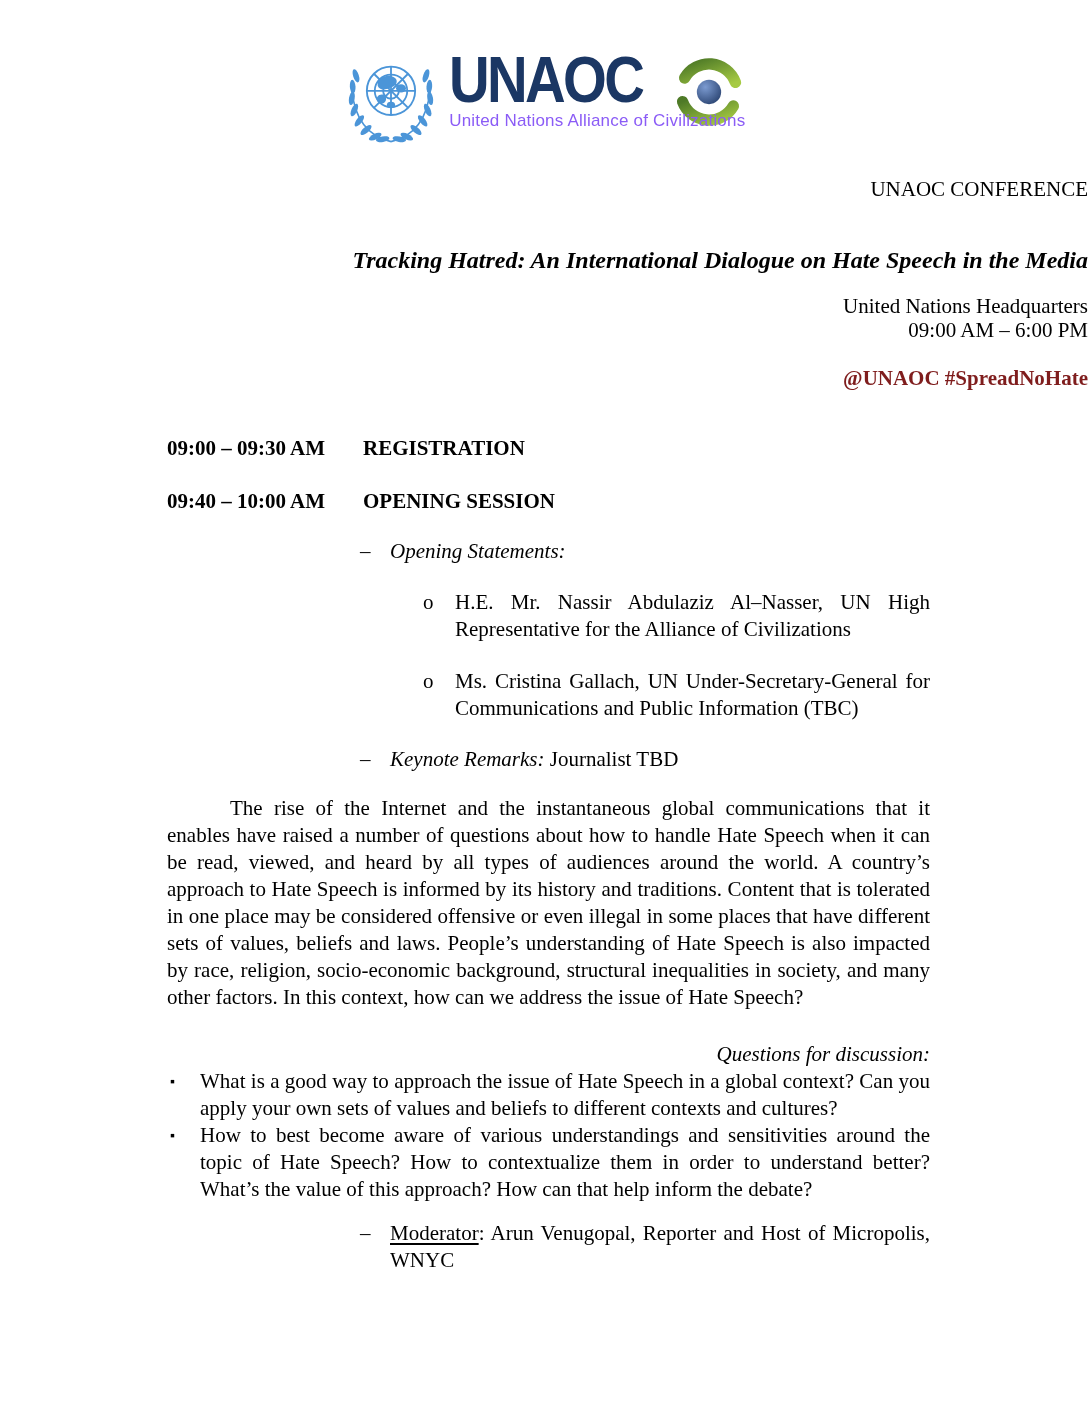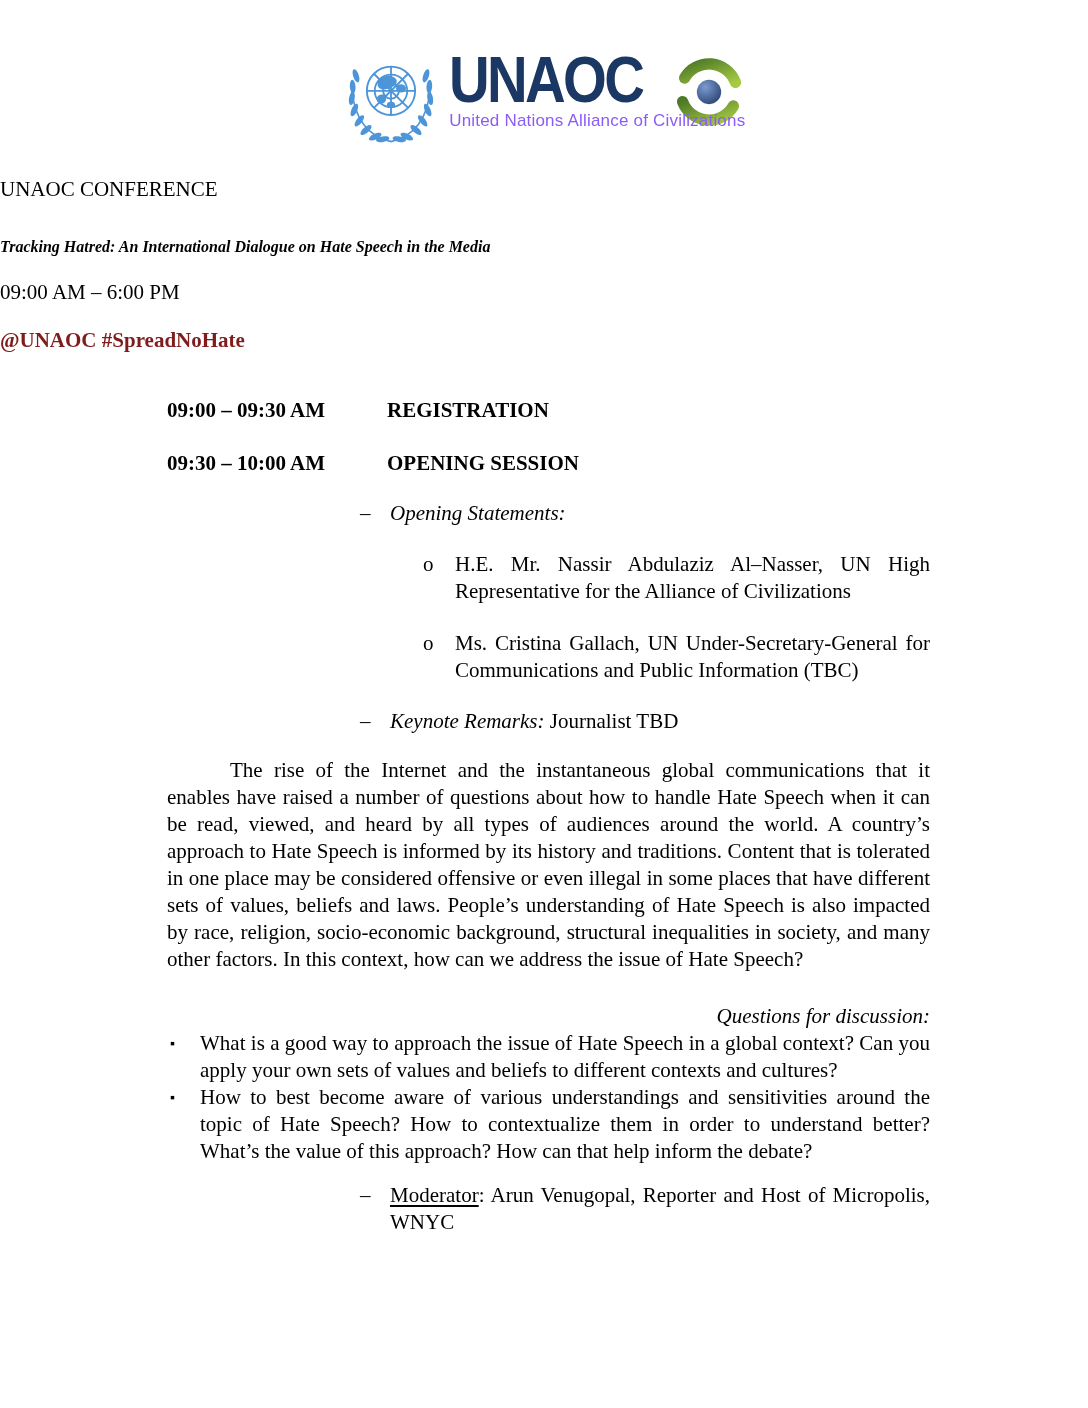--- a/index.html
+++ b/index.html
@@ -1,45 +1,45 @@
 <!DOCTYPE html>
 <html><head>
 <meta charset="utf-8">
 <style>
   html,body{margin:0;padding:0;background:#ffffff;}
   .page{
     position:relative;width:1088px;height:1408px;background:#fff;overflow:hidden;
     font-family:"Liberation Serif",serif;font-size:21px;line-height:27px;color:#000;
   }
-  .center{text-align:left;}
+  .center{text-align:right;}
 
   
   .logo-block{display:flex;justify-content:center;align-items:flex-start;padding-top:52px;gap:8px;}
   .logo-right{display:flex;flex-direction:column;}
   .logo-row{display:flex;align-items:flex-start;height:58px;}
   .wordmark{
     font-family:"Liberation Sans",sans-serif;font-weight:700;font-size:64px;line-height:56px;
     letter-spacing:-3px;color:#1B3764;display:inline-block;transform:scaleX(.88);transform-origin:left top;
   }
   .swirl{margin-left:2px;margin-top:2px;}
   .logo-subtitle{
     font-family:"Liberation Sans",sans-serif;font-size:17px;line-height:20px;color:#8b5cf6;
     margin-top:1px;letter-spacing:.2px;white-space:nowrap;
   }
 
   
   .conference{margin-top:28px;}
-  .doc-title{margin-top:30px;font-weight:bold;font-style:italic;font-size:16px;}
+  .doc-title{margin-top:44px;font-weight:bold;font-style:italic;font-size:24px;}
   .meta{margin-top:20px;line-height:24px;}
   .tagline{margin-top:23px;font-weight:bold;color:#7f1d1d;}
   .agenda-heading{margin-top:46px;}
   .agenda-heading span{text-decoration:underline;text-underline-offset:3px;}
 
   
-  .row{display:flex;margin:0 158px 0 167px;gap:24px;}
+  .row{display:flex;margin:0 158px 0 167px;}
   .row .time{flex:0 0 196px;font-weight:bold;}
   .row .session{flex:1;font-weight:bold;text-align:justify;}
   .row1{margin-top:43px;}
   .row2{margin-top:26px;}
   .row3{margin-top:25px;}
 
   .dash-item{display:flex;margin:0 158px 0 360px;}
   .dash-item .marker{flex:0 0 30px;}
   .dash-item .text{flex:1;}
   .o-item{display:flex;margin:0 158px 0 423px;}
@@ -126,33 +126,34 @@
           <circle cx="50" cy="50" r="16" fill="url(#gball)"></circle>
         </svg>
       </div>
       <div class="logo-subtitle">United Nations Alliance of Civilizations</div>
     </div>
   </header>
 
   <div class="center conference">UNAOC CONFERENCE</div>
   <div class="center doc-title">Tracking Hatred: An International Dialogue on Hate Speech in the Media</div>
   <div class="center meta">
+    <div>United Nations Headquarters</div>
     <div>09:00 AM – 6:00 PM</div>
   </div>
   <div class="center tagline">@UNAOC #SpreadNoHate</div>
 
   <section>
 
     <div class="row row1">
       <span class="time">09:00 – 09:30 AM</span>
       <span class="session">REGISTRATION</span>
     </div>
 
     <div class="row row2">
-      <span class="time">09:30 – 10:00 AM</span>
+      <span class="time">09:40 – 10:00 AM</span>
       <span class="session">OPENING SESSION</span>
     </div>
 
     <div class="dash-item statements">
       <span class="marker">–</span>
       <span class="text italic">Opening Statements:</span>
     </div>
 
     <div class="o-item speaker1">
       <span class="marker">o</span>

